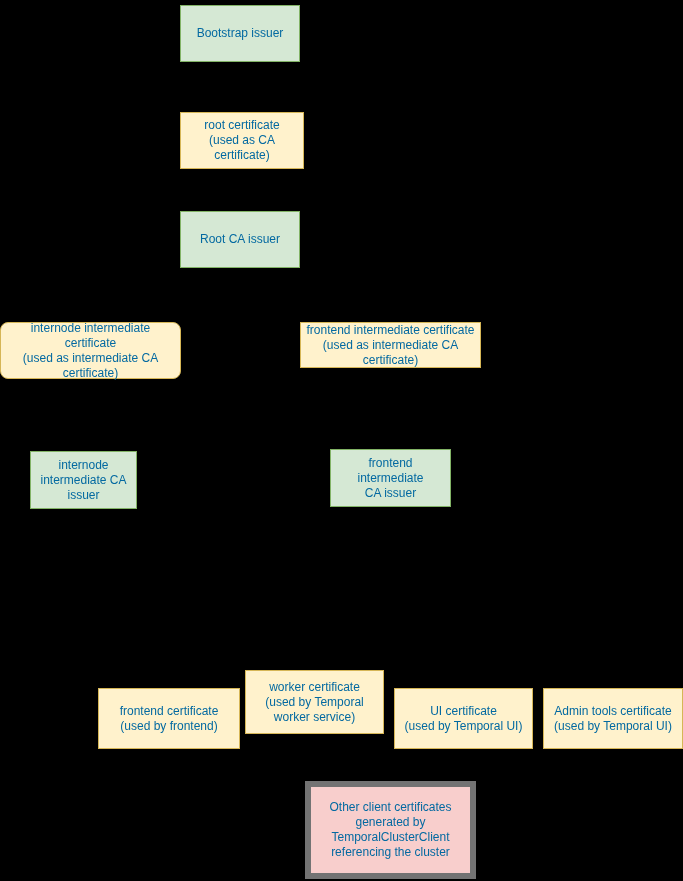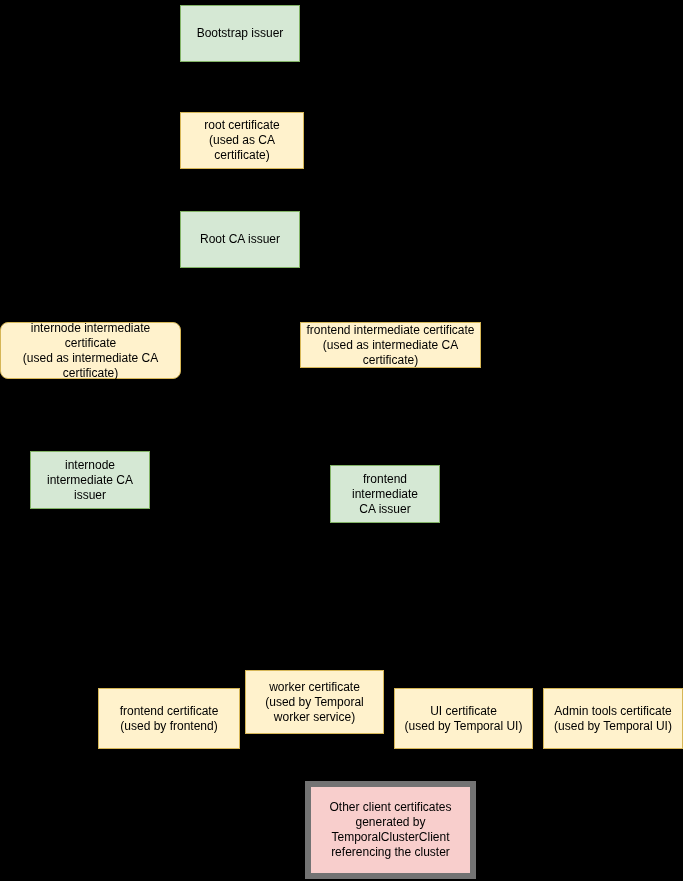--- a/index.html
+++ b/index.html
@@ -17,21 +17,21 @@
   }
   .node {
     position: absolute;
     box-sizing: border-box;
     display: flex;
     align-items: center;
     justify-content: center;
     text-align: center;
     font-size: 12px;
     line-height: 1.25;
-    color: #000000;
+    color: #0369a1;
     white-space: pre-line;
     padding: 4px 4px;
   }
   .node.issuer {
     background: #d5e8d4;
     border: 1px solid #82b366;
   }
   .node.certificate {
     background: #fff2cc;
     border: 1px solid #d6b656;
@@ -55,25 +55,25 @@
   <div class="node issuer" style="left:180px; top:211px; width:120px; height:57px;">Root CA issuer</div>
 
   <div class="node certificate" style="left:0px; top:322px; width:181px; height:57px;border-radius:8px;">internode intermediate certificate
 (used as intermediate CA
 certificate)</div>
 
   <div class="node certificate" style="left:300px; top:322px; width:181px; height:46px;">frontend intermediate certificate
 (used as intermediate CA
 certificate)</div>
 
-  <div class="node issuer" style="left:30px; top:451px; width:120px; height:58px;">internode
+  <div class="node issuer" style="left:30px; top:451px; width:107px; height:58px;">internode
 intermediate CA
 issuer</div>
 
-  <div class="node issuer" style="left:330px; top:465px; width:110px; height:58px;">frontend intermediate
+  <div class="node issuer" style="left:330px; top:449px; width:121px; height:58px;">frontend intermediate
 CA issuer</div>
 
 
   <div class="node certificate" style="left:98px; top:688px; width:142px; height:61px;">frontend certificate
 (used by frontend)</div>
 
   <div class="node certificate" style="left:245px; top:670px; width:139px; height:64px;">worker certificate
 (used by Temporal
 worker service)</div>
 

